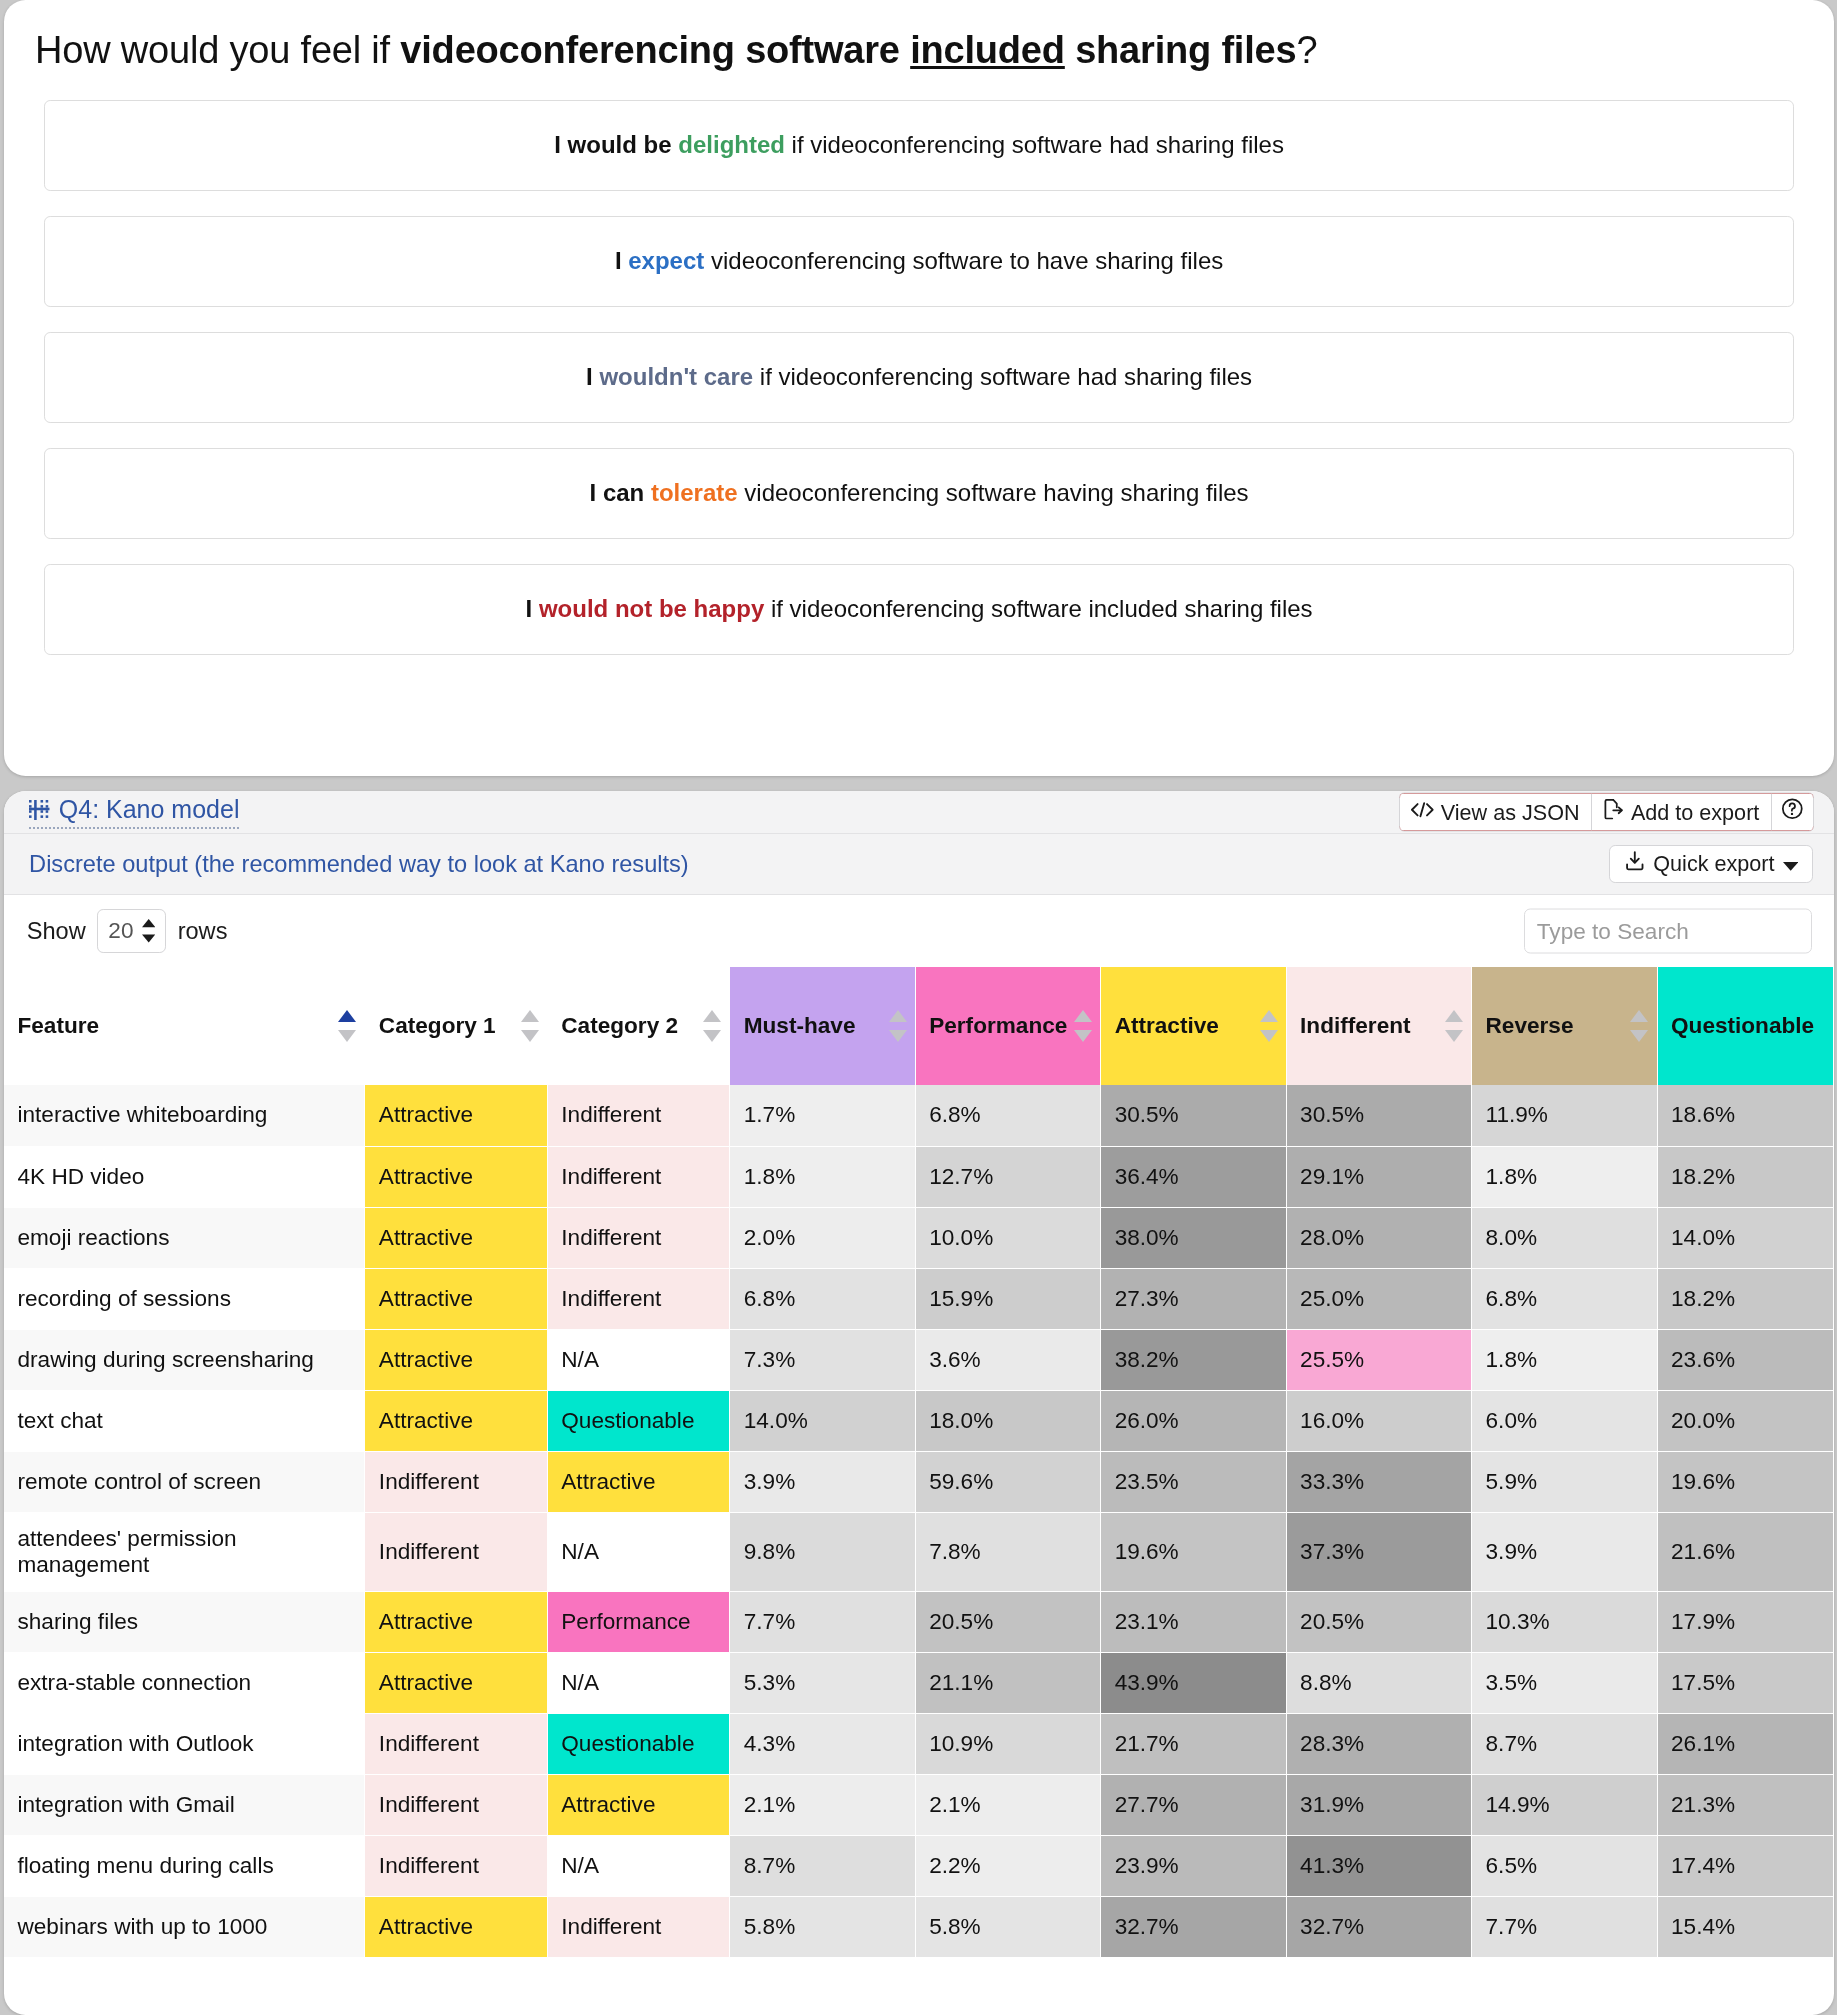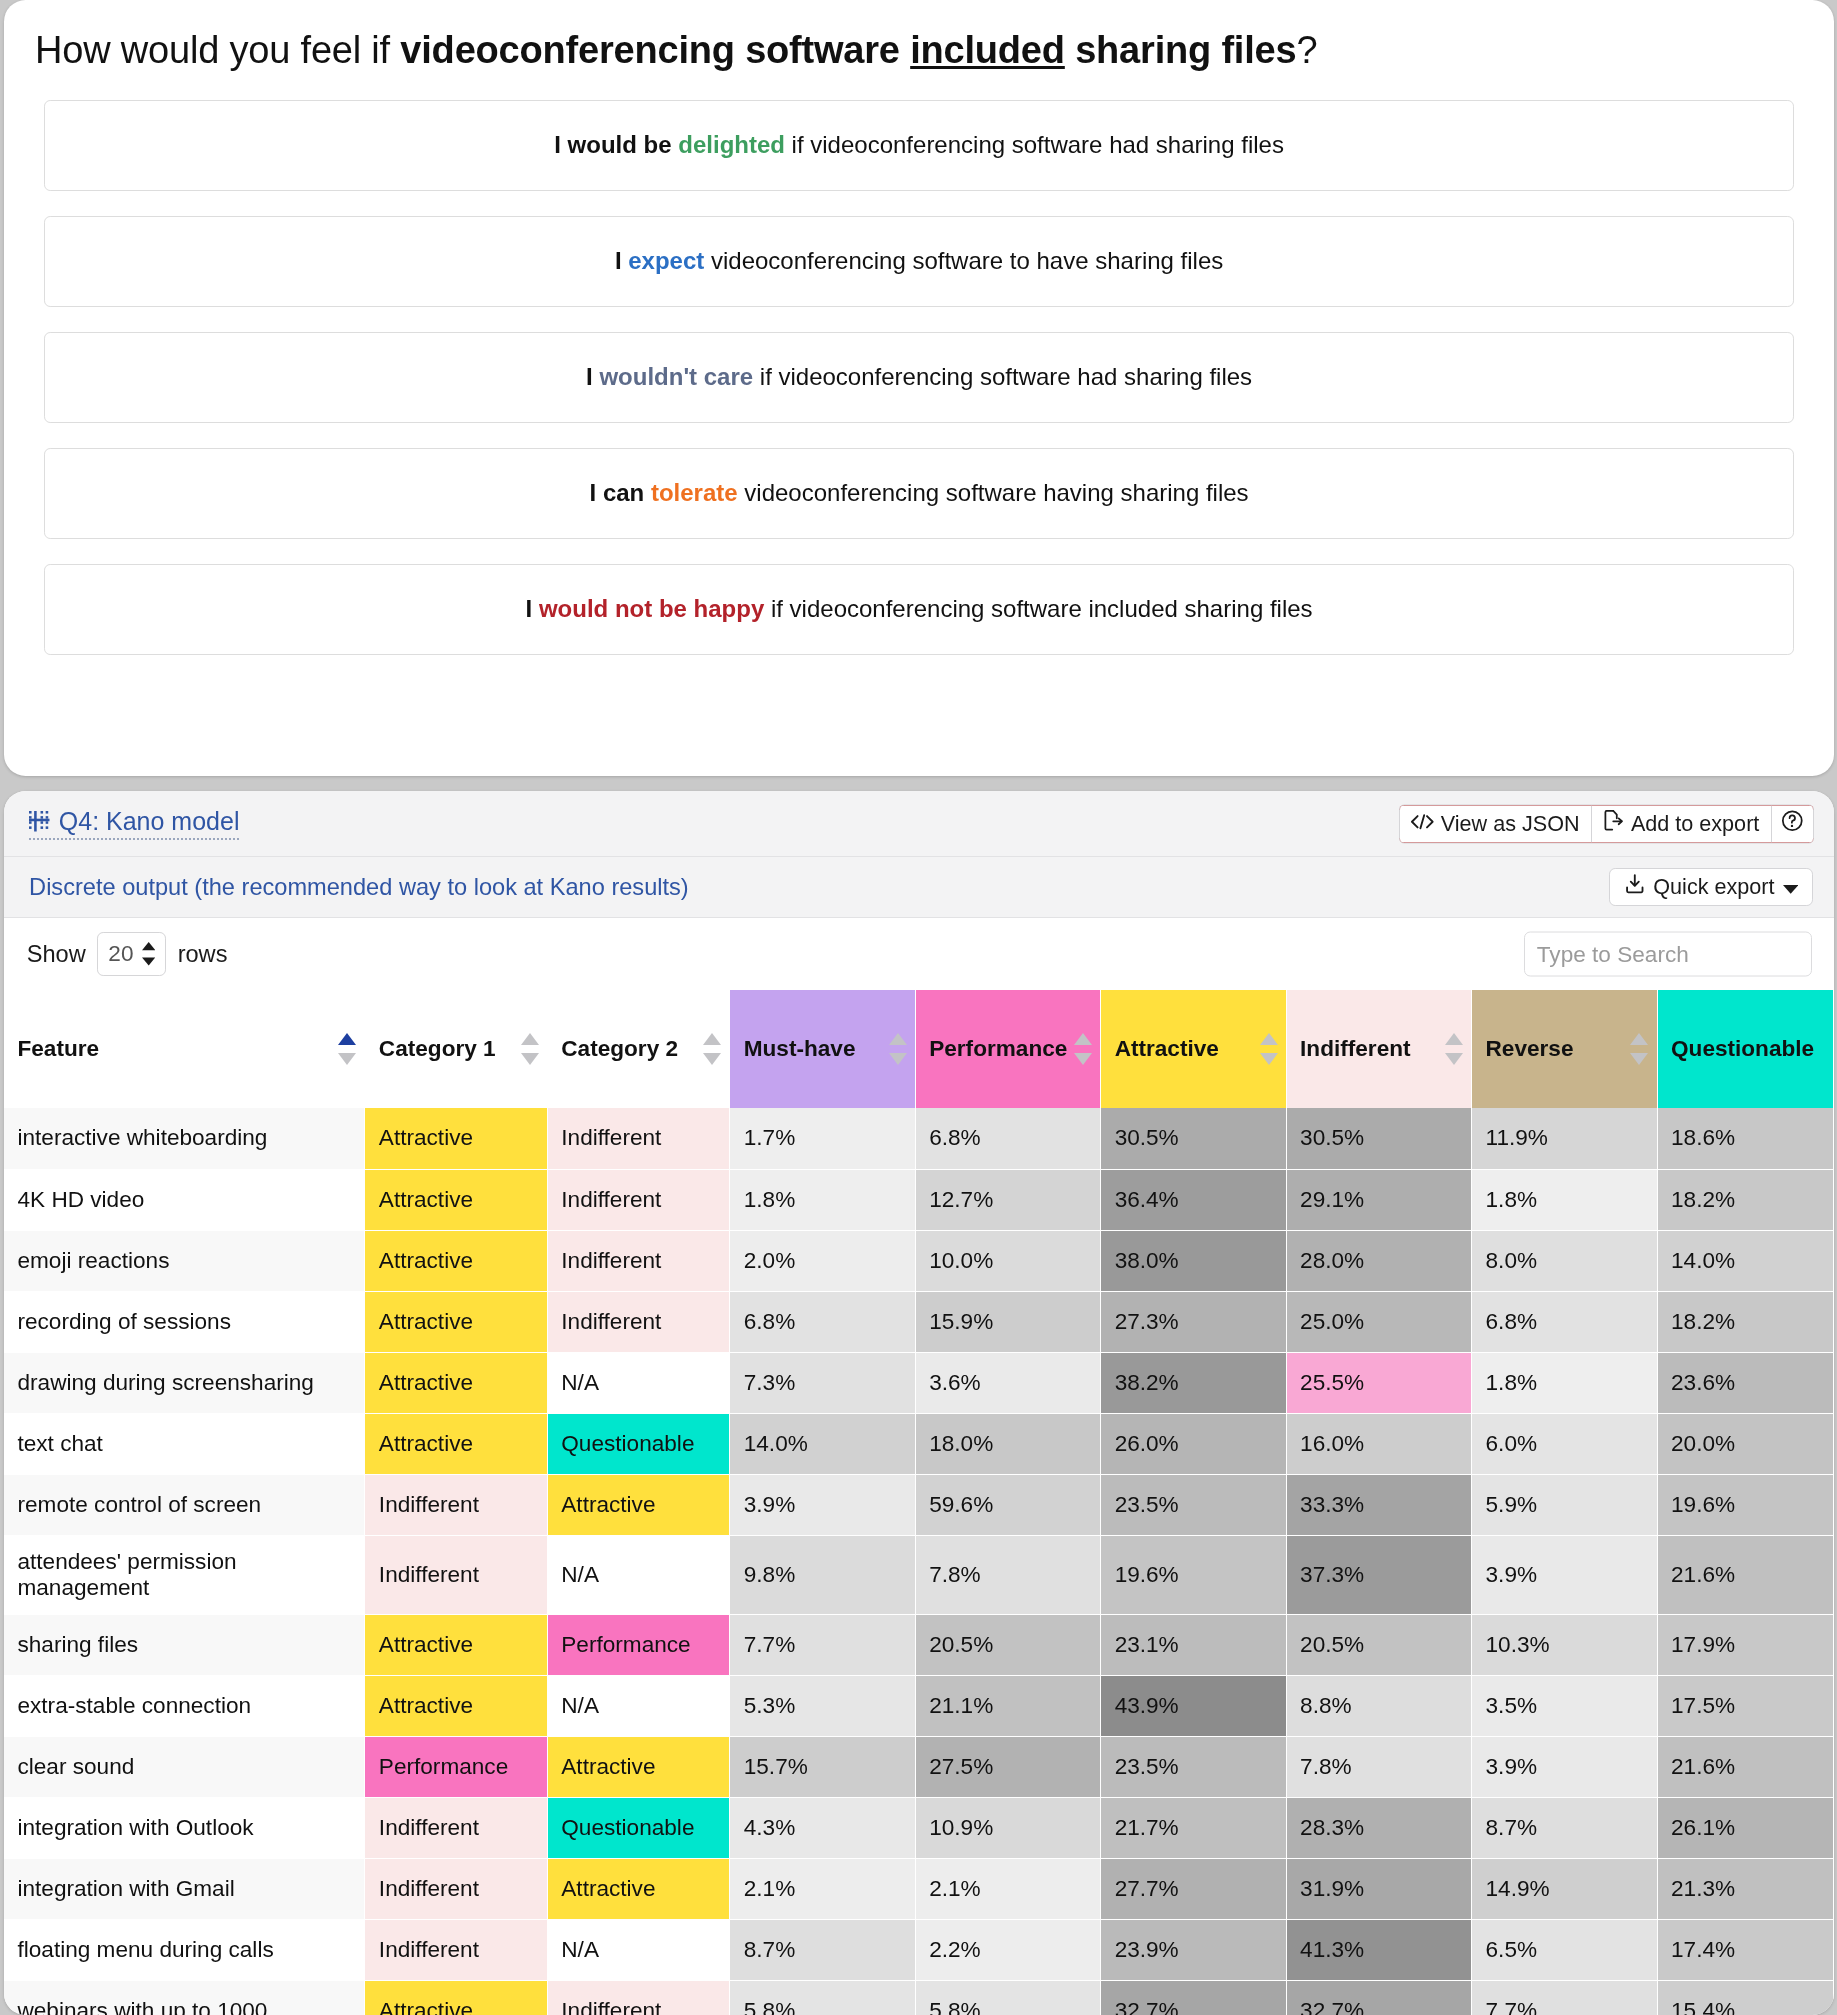--- a/index.html
+++ b/index.html
@@ -70,21 +70,21 @@
     left: 4.1px; top: 791px;
     width: 1830px;
     height: 1224px;
     background: #ffffff;
     border-radius: 21.6px 21.6px 21.6px 21.6px;
     box-shadow: 0 1px 3.1px rgba(0,0,0,.18);
     overflow: hidden;
   }
 
   .result-head {
-    height: 66px;
+    height: 43px;
     background: #f3f3f4;
     border-bottom: 1px solid #e2e2e4;
     display: flex;
     align-items: center;
     padding: 0 0 0 25px;
     position: relative;
   }
   .qtitle {
     display: flex; align-items: center; gap: 9.2px;
     color: #2f55a4; font-size: 25px;
@@ -566,31 +566,20 @@
               <td class="feature">extra-stable connection</td>
               <td class="cat-attractive">Attractive</td>
               <td class="cat-na">N/A</td>
               <td style="background: rgb(230, 230, 230);">5.3%</td>
               <td style="background: rgb(193, 193, 193);">21.1%</td>
               <td style="background: rgb(140, 140, 140);">43.9%</td>
               <td style="background: rgb(221, 221, 221);">8.8%</td>
               <td style="background: rgb(234, 234, 234);">3.5%</td>
               <td style="background: rgb(201, 201, 201);">17.5%</td>
             </tr>
-            <tr class="odd">
-              <td class="feature">clear sound</td>
-              <td class="cat-performance">Performance</td>
-              <td class="cat-attractive">Attractive</td>
-              <td style="background: rgb(205, 205, 205);">15.7%</td>
-              <td style="background: rgb(178, 178, 178);">27.5%</td>
-              <td style="background: rgb(187, 187, 187);">23.5%</td>
-              <td style="background: rgb(224, 224, 224);">7.8%</td>
-              <td style="background: rgb(233, 233, 233);">3.9%</td>
-              <td style="background: rgb(192, 192, 192);">21.6%</td>
-            </tr>
             <tr class="even">
               <td class="feature">integration with Outlook</td>
               <td class="cat-indifferent">Indifferent</td>
               <td class="cat-questionable">Questionable</td>
               <td style="background: rgb(232, 232, 232);">4.3%</td>
               <td style="background: rgb(217, 217, 217);">10.9%</td>
               <td style="background: rgb(191, 191, 191);">21.7%</td>
               <td style="background: rgb(176, 176, 176);">28.3%</td>
               <td style="background: rgb(222, 222, 222);">8.7%</td>
               <td style="background: rgb(181, 181, 181);">26.1%</td>

